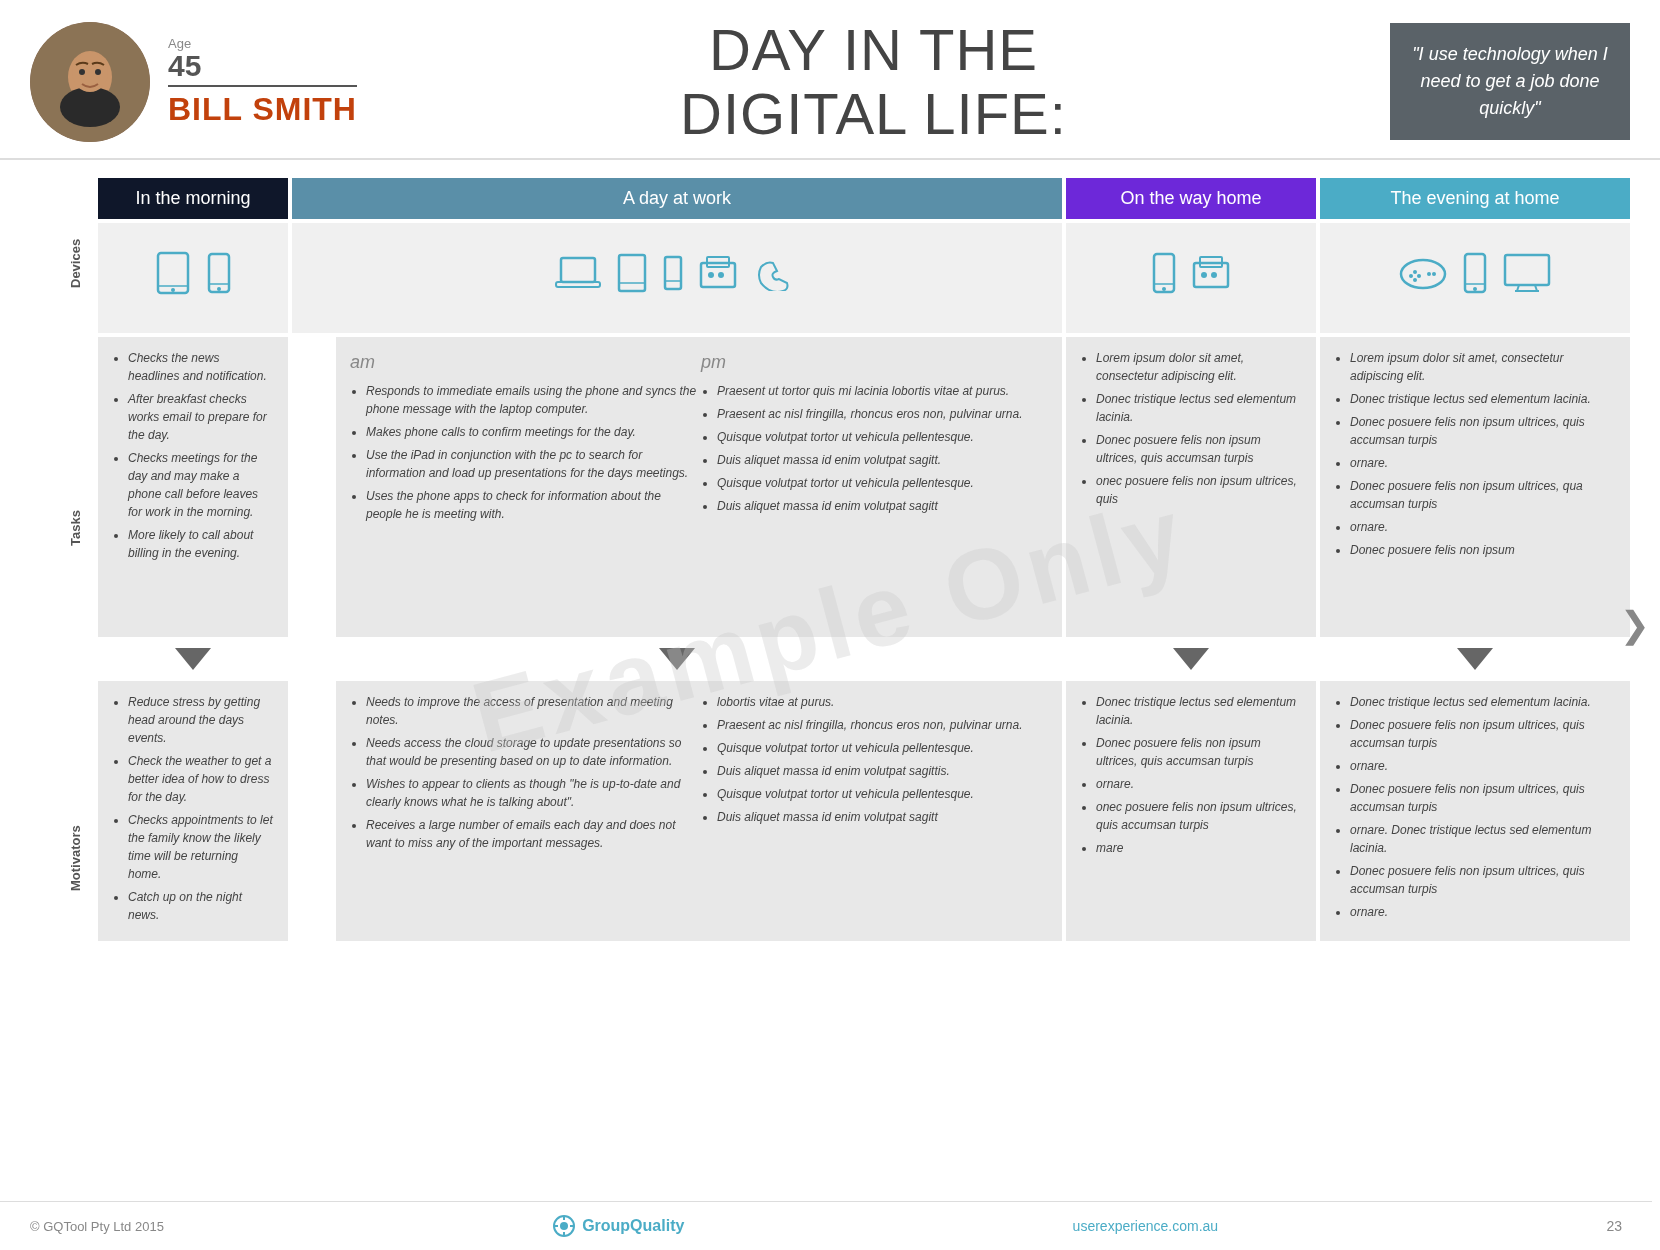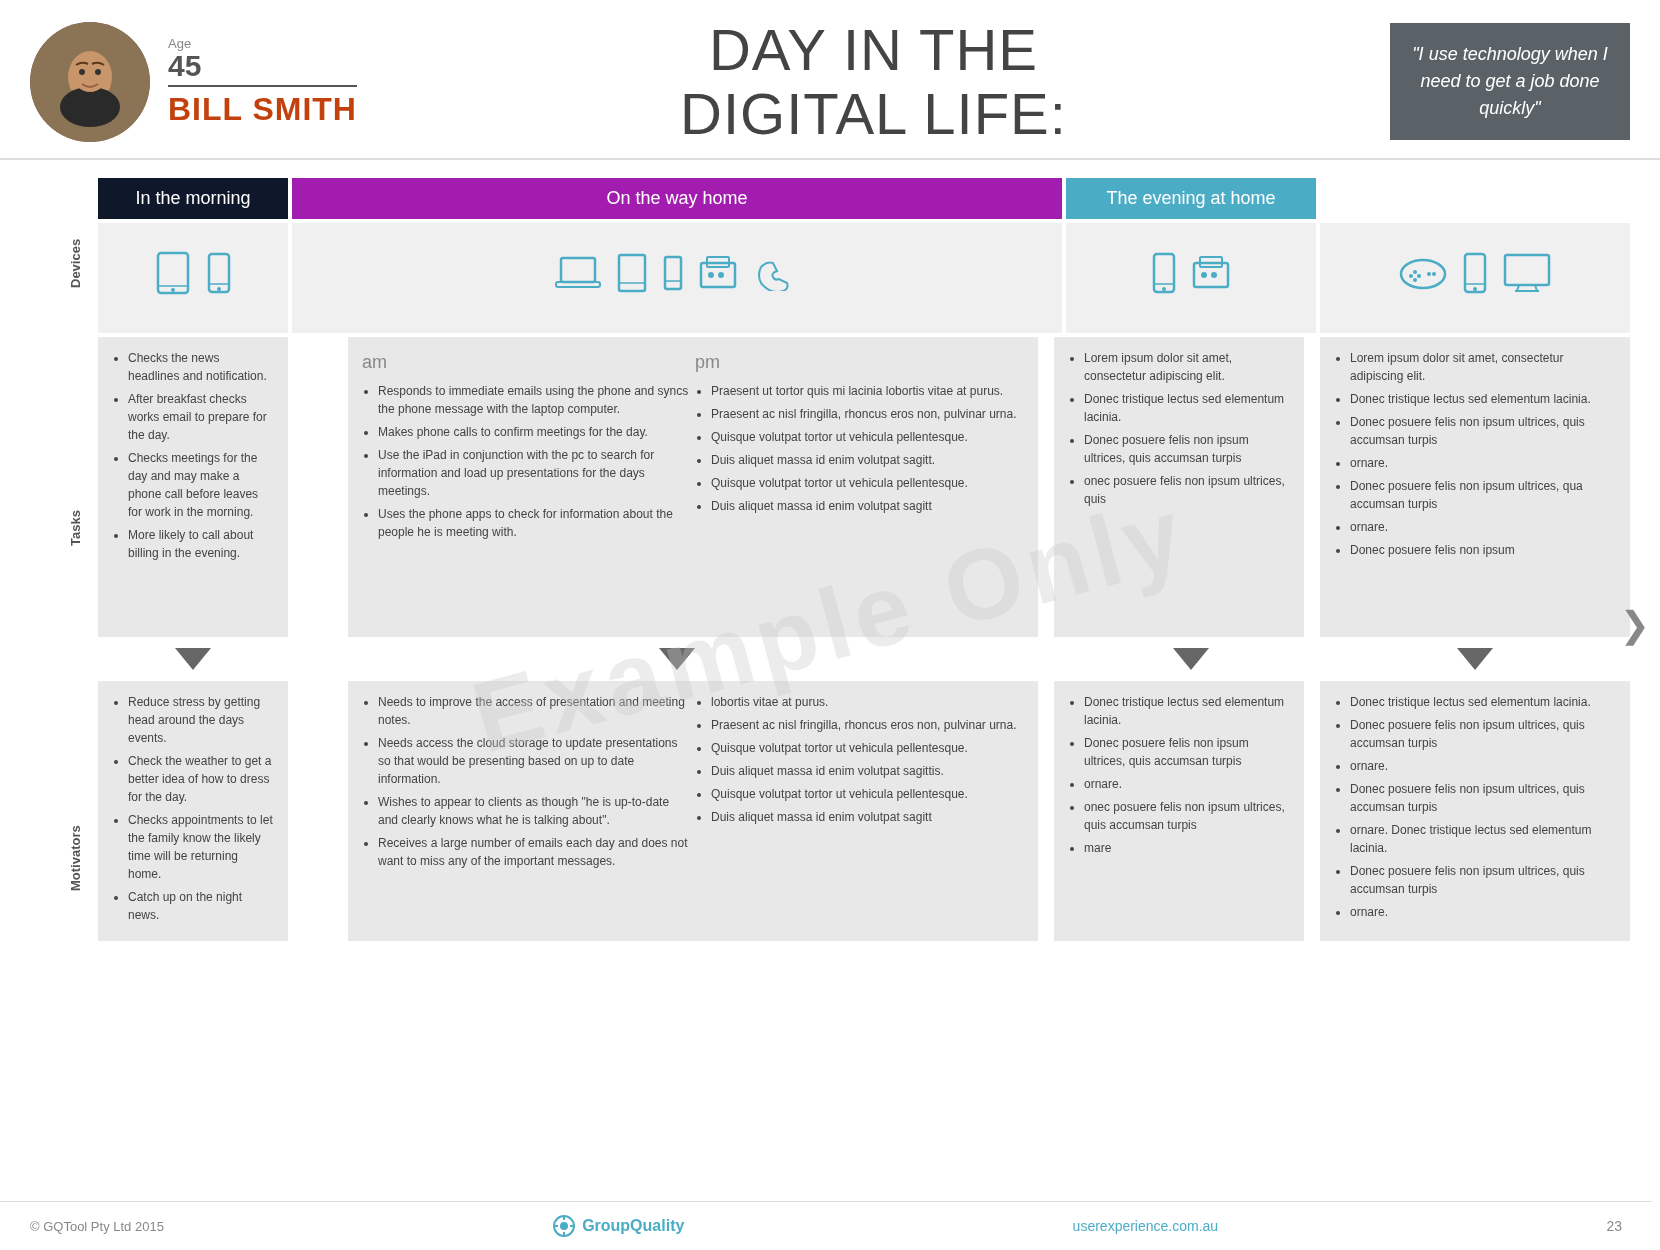--- a/index.html
+++ b/index.html
@@ -123,21 +123,21 @@
       gap: 4px;
     }
     .col-header {
       padding: 10px 14px;
       font-size: 18px;
       color: #fff;
       text-align: center;
     }
     .col-header-morning { background: #0f172a; }
     .col-header-work { background: #5a8fa8; }
-    .col-header-home { background: #a21caf; }
+    .col-header-home { background: #6d28d9; }
     .col-header-evening { background: #4BACC6; }
 
     
     .devices-row {
       display: grid;
       grid-template-columns: 190px 1fr 250px 310px;
       gap: 4px;
       height: 110px;
     }
     .device-cell {
@@ -149,21 +149,22 @@
     }
     .device-icon {
       font-size: 36px;
       color: #4BACC6;
     }
 
     
     .tasks-row, .motivators-row {
       display: grid;
       grid-template-columns: 190px 1fr 250px 310px;
-      gap: 16px;
+      gap: 4px;
+      font-style: italic;
     }
     .tasks-row { min-height: 300px; }
     .motivators-row { min-height: 260px; }
 
     .content-cell {
       background: #e8e8e8;
       padding: 12px 14px;
       font-size: 12px;
       color: #444;
       line-height: 1.5;
@@ -305,20 +306,21 @@
   <div class="row-labels">
     <div class="row-label row-label-devices">Devices</div>
     <div class="row-label row-label-tasks">Tasks</div>
     <div class="row-label row-label-motivators">Motivators</div>
   </div>
 
   <div class="grid-wrap">
 
     <div class="col-headers">
       <div class="col-header col-header-morning">In the morning</div>
+      <div class="col-header col-header-work">A day at work</div>
       <div class="col-header col-header-home">On the way home</div>
       <div class="col-header col-header-evening">The evening at home</div>
     </div>
 
     <div class="devices-row">
 
       <div class="device-cell">
         <span class="device-icon">
           <svg width="36" height="44" viewBox="0 0 36 44">
               <rect x="3" y="2" width="30" height="40" rx="3" stroke="#4BACC6" stroke-width="2.5" fill="none"></rect>

